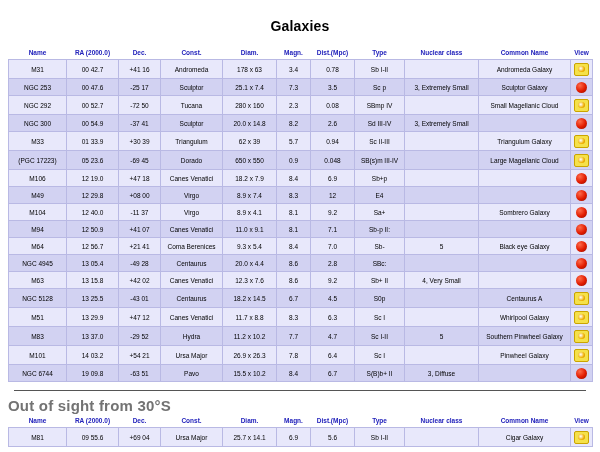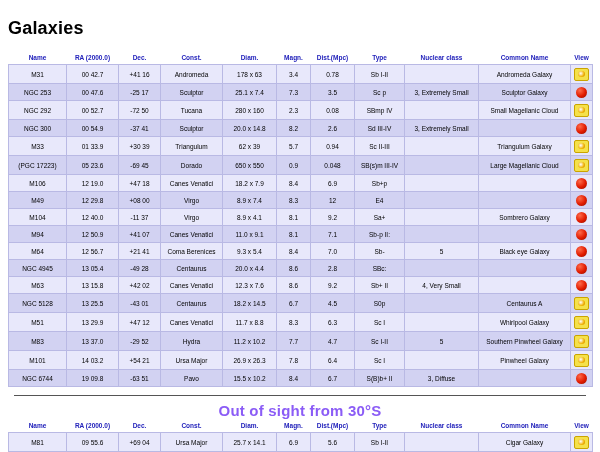--- a/index.html
+++ b/index.html
@@ -14,33 +14,33 @@
     overflow: hidden;
   }
   .page {
     width: 600px;
     height: 452px;
     position: relative;
     box-sizing: border-box;
     padding: 0 8px;
   }
   .title {
-    text-align: left;
-    font-size: 18px;
+    text-align: center;
+    font-size: 14px;
     font-weight: bold;
     color: #000000;
     margin-top: 18px;
     margin-bottom: 12px;
     letter-spacing: 0.2px;
   }
   .title2 {
-    text-align: center;
+    text-align: left;
     font-size: 15px;
     font-weight: bold;
-    color: #8b5cf6;
+    color: #737373;
     margin-top: 6px;
     letter-spacing: 0.2px;
   }
   .divider {
     border: 0;
     border-top: 1px solid #555;
     margin: 8px 6px 4px 6px;
   }
   table.gal {
     border-collapse: collapse;

